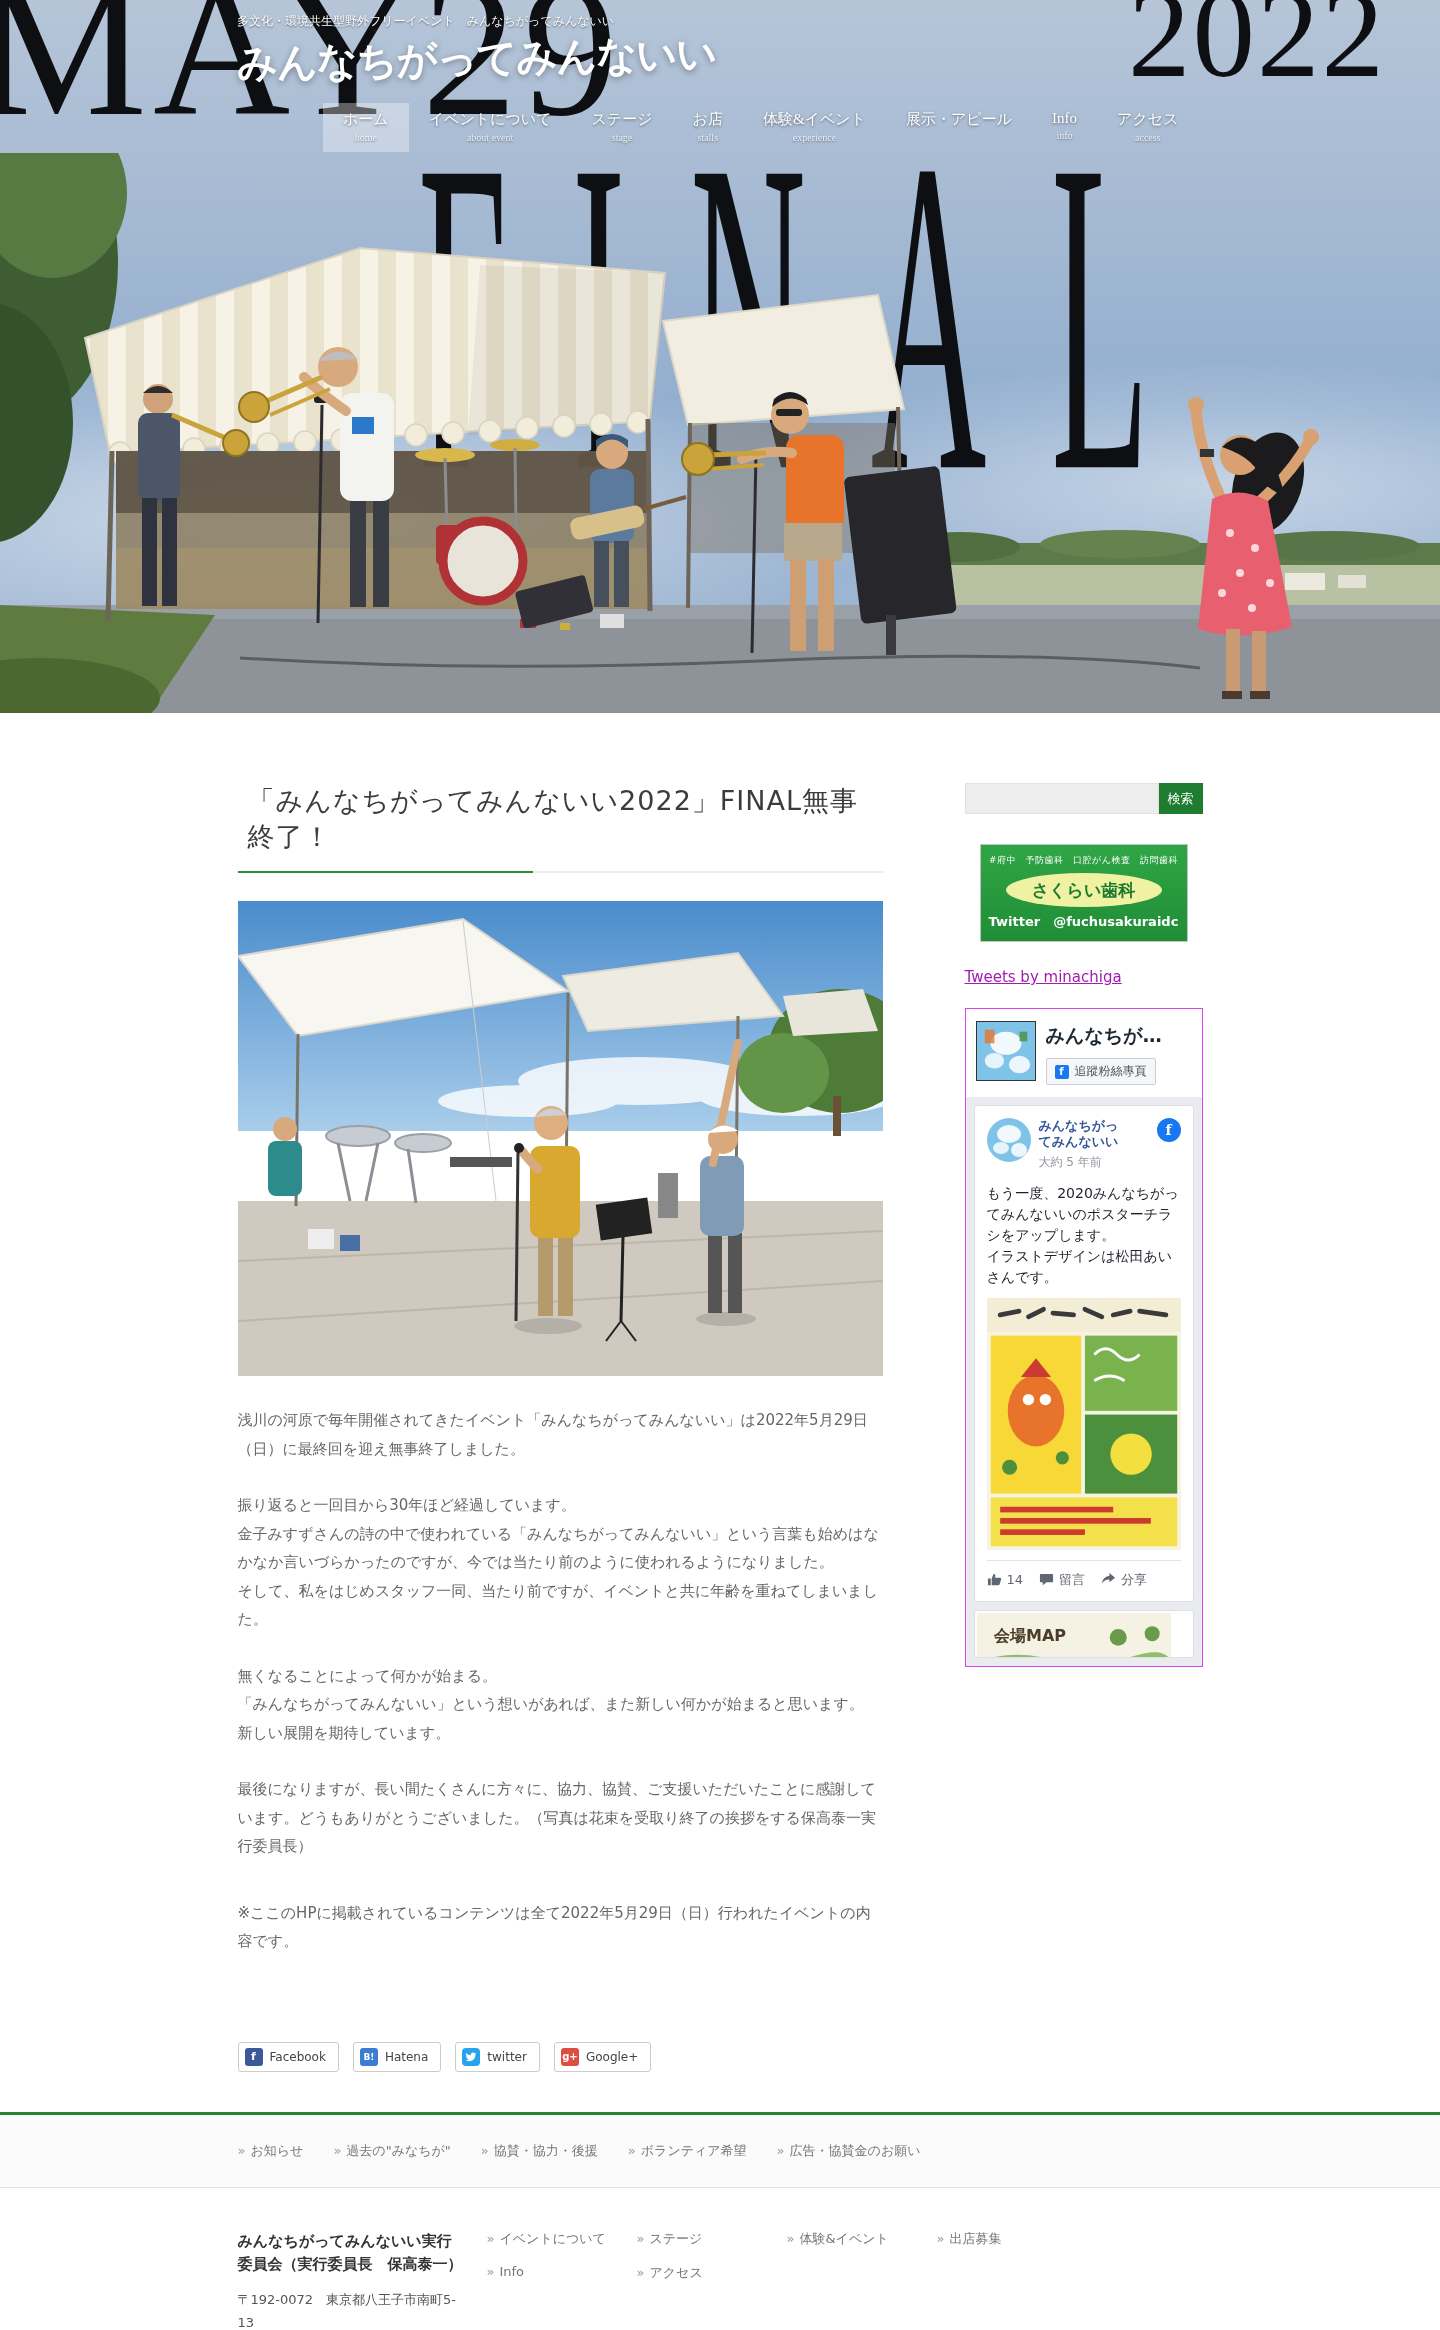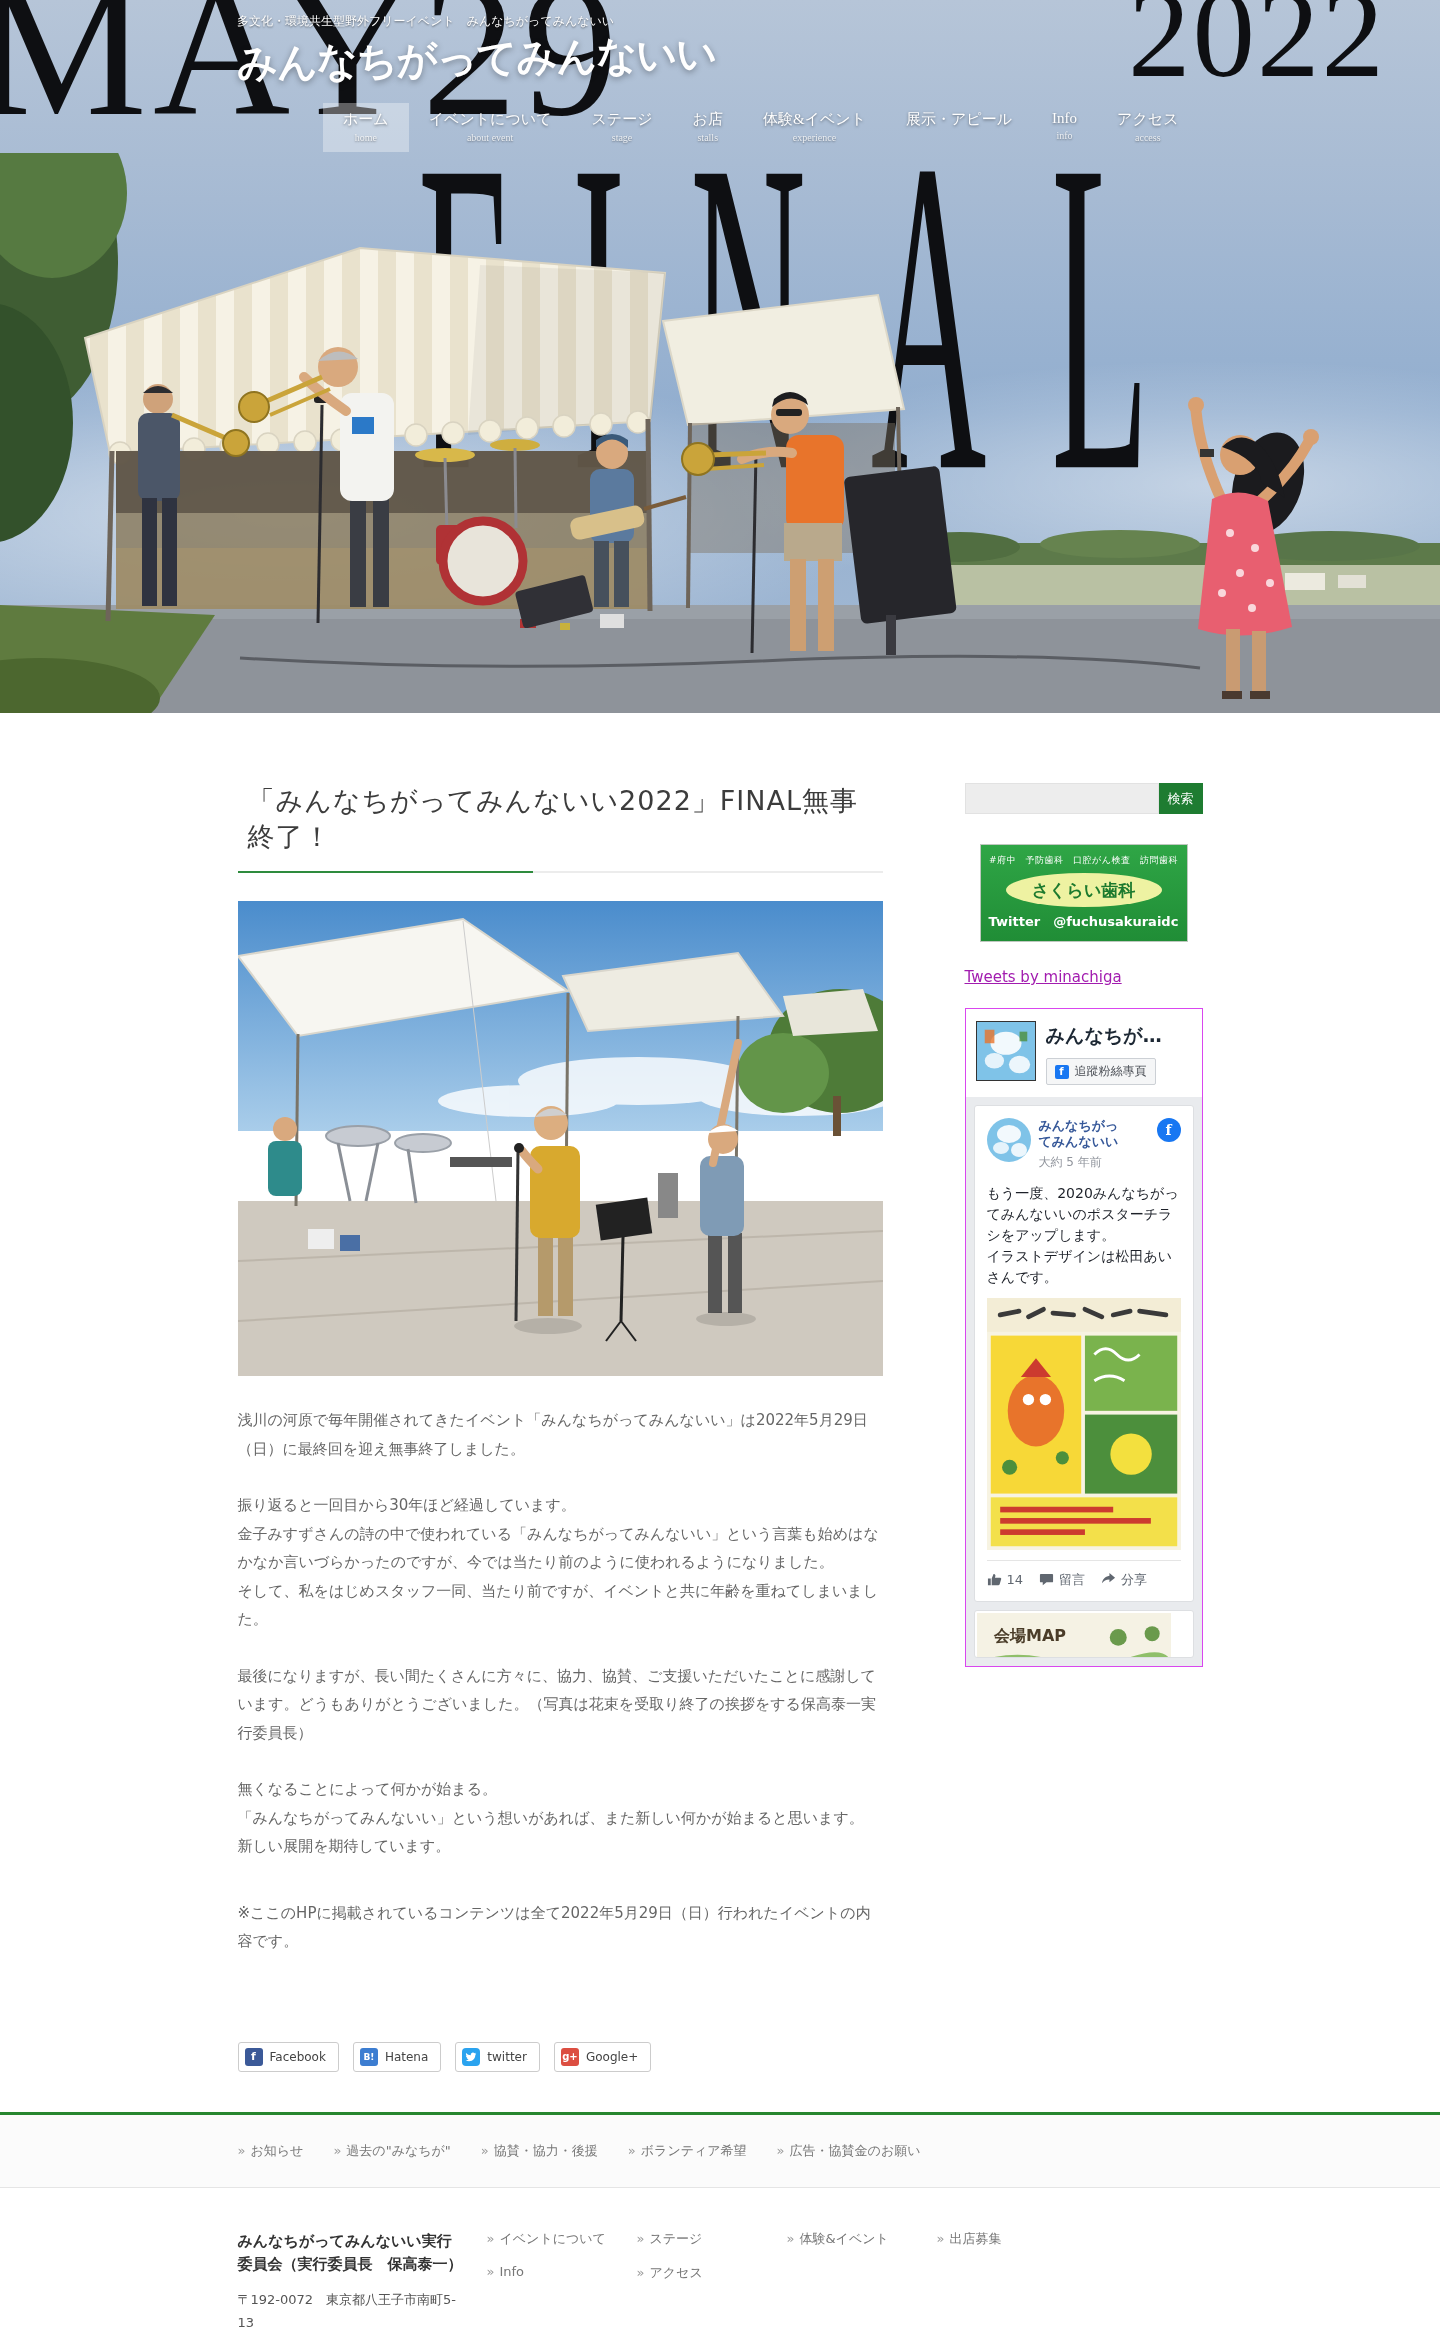--- a/index.html
+++ b/index.html
@@ -383,24 +383,24 @@
         <rect x="102" y="334" width="20" height="16" fill="#4a6fa5"></rect>
         <rect x="420" y="272" width="20" height="45" fill="#888888"></rect>
       </g>
     </svg>
 
     <div class="article-body">
       <p>浅川の河原で毎年開催されてきたイベント「みんなちがってみんないい」は2022年5月29日（日）に最終回を迎え無事終了しました。</p>
       <p>振り返ると一回目から30年ほど経過しています。
 金子みすずさんの詩の中で使われている「みんなちがってみんないい」という言葉も始めはなかなか言いづらかったのですが、今では当たり前のように使われるようになりました。
 そして、私をはじめスタッフ一同、当たり前ですが、イベントと共に年齢を重ねてしまいました。</p>
-      <p>最後になりますが、長い間たくさんに方々に、協力、協賛、ご支援いただいたことに感謝しています。どうもありがとうございました。（写真は花束を受取り終了の挨拶をする保高泰一実行委員長）</p>
       <p>無くなることによって何かが始まる。
 「みんなちがってみんないい」という想いがあれば、また新しい何かが始まると思います。
 新しい展開を期待しています。</p>
+      <p>最後になりますが、長い間たくさんに方々に、協力、協賛、ご支援いただいたことに感謝しています。どうもありがとうございました。（写真は花束を受取り終了の挨拶をする保高泰一実行委員長）</p>
       <p class="note">※ここのHPに掲載されているコンテンツは全て2022年5月29日（日）行われたイベントの内容です。</p>
     </div>
 
     <div class="share-row">
       <a class="share-btn">
         <span class="si si-fb">f</span>
         <span>Facebook</span>
       </a>
       <a class="share-btn">
         <span class="si si-ht">B!</span>

